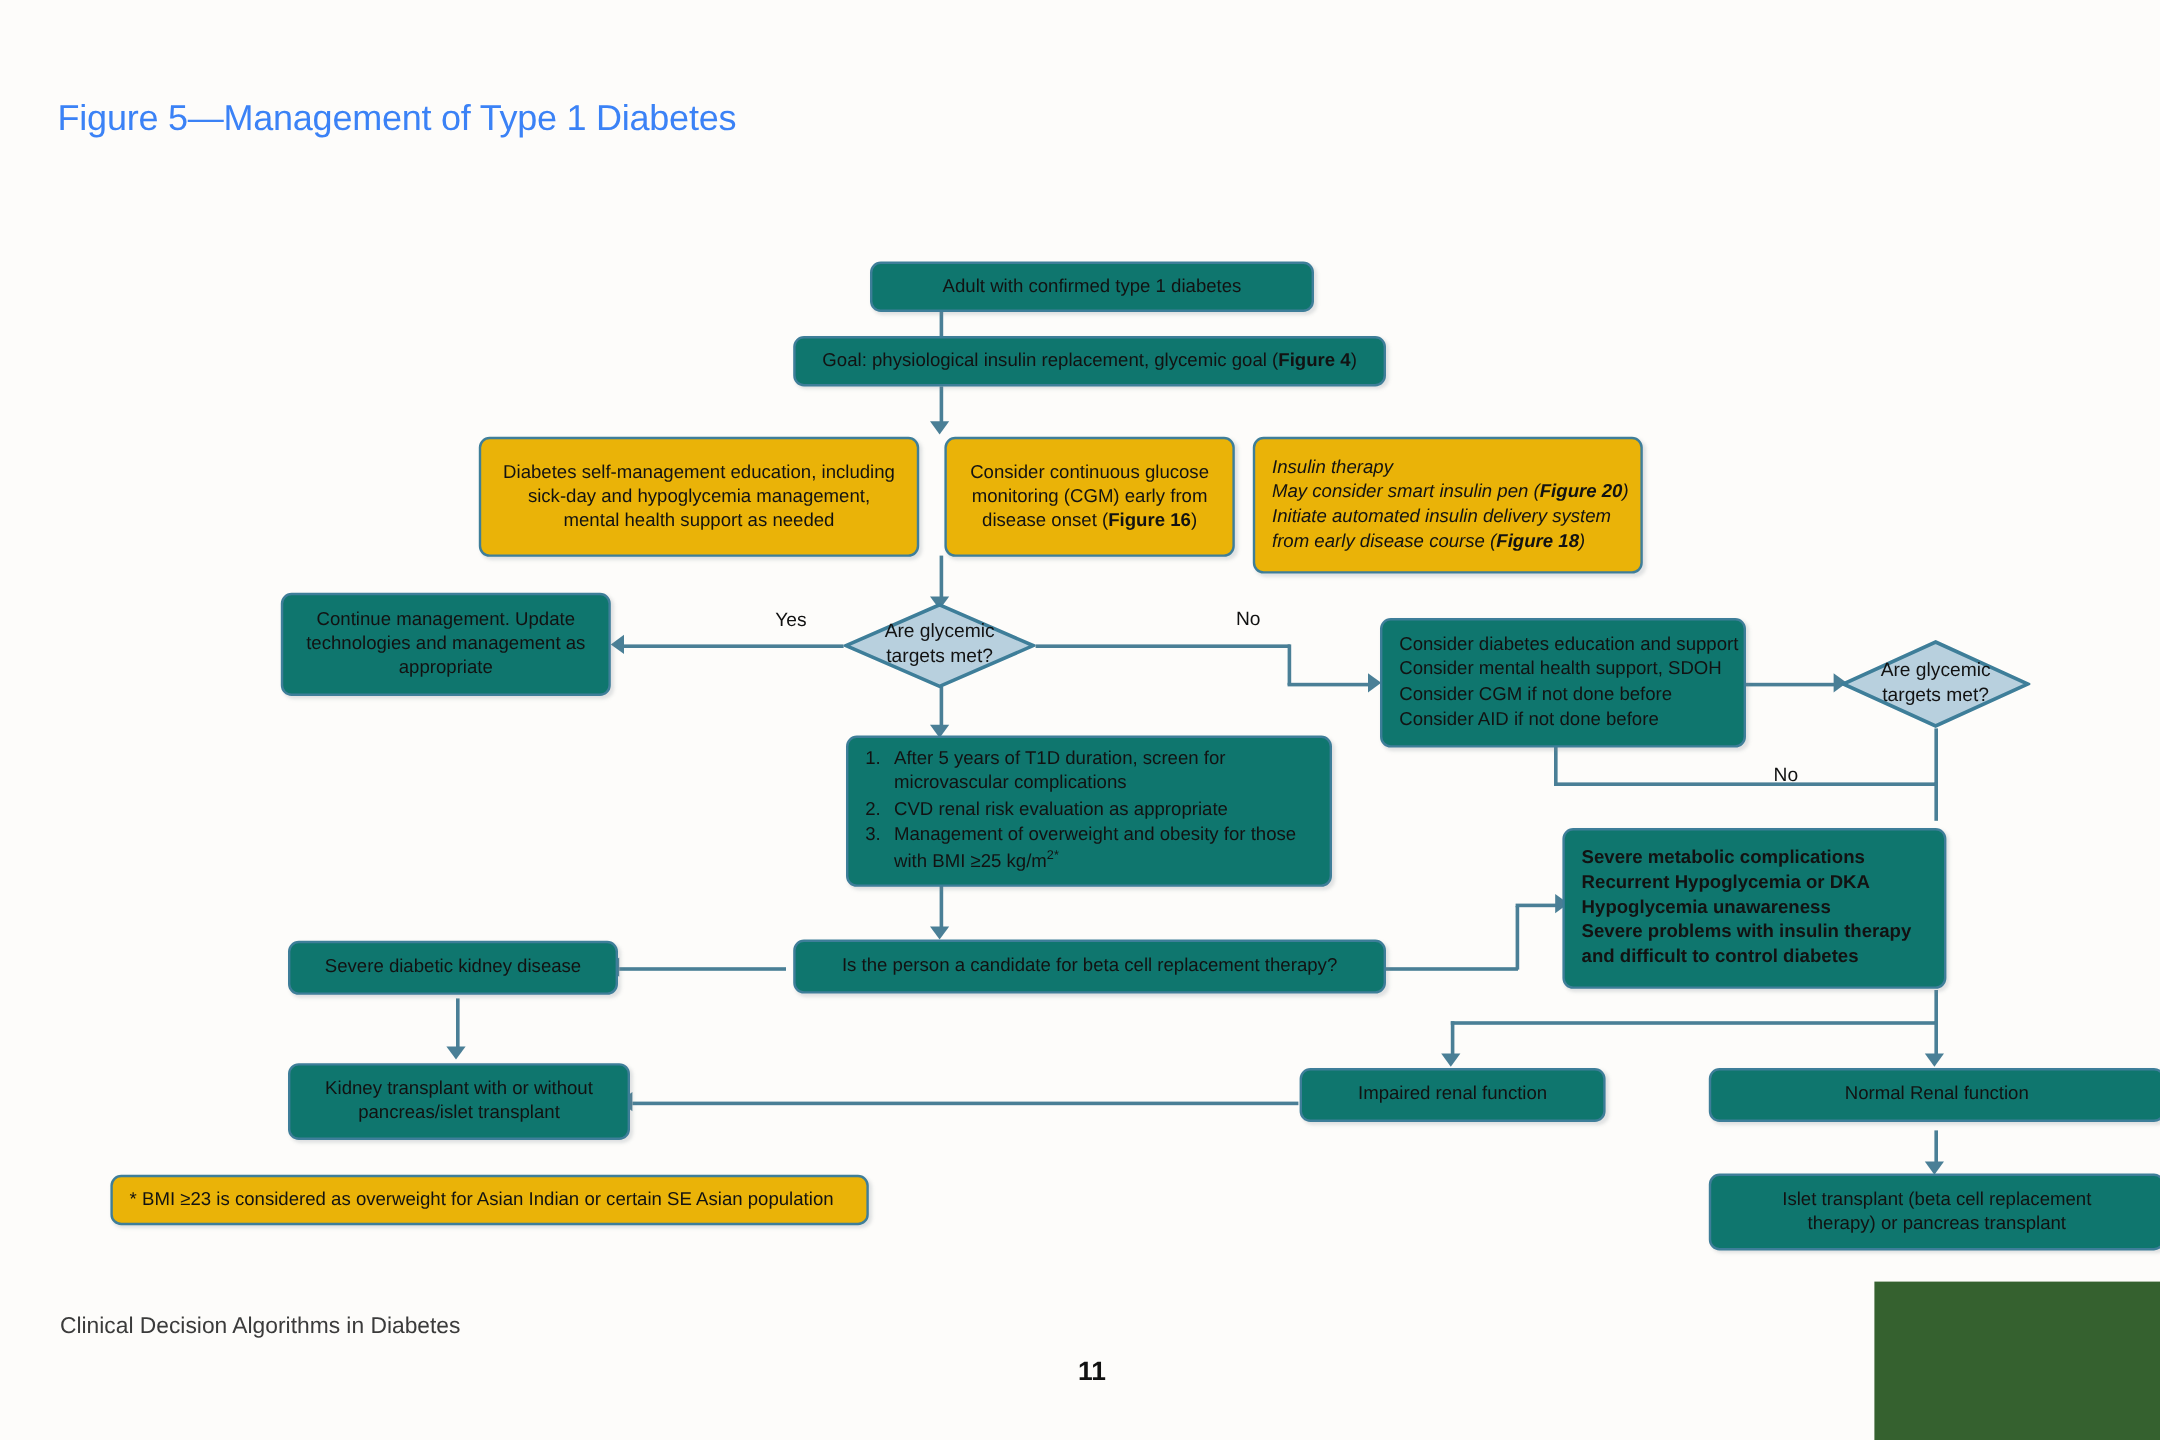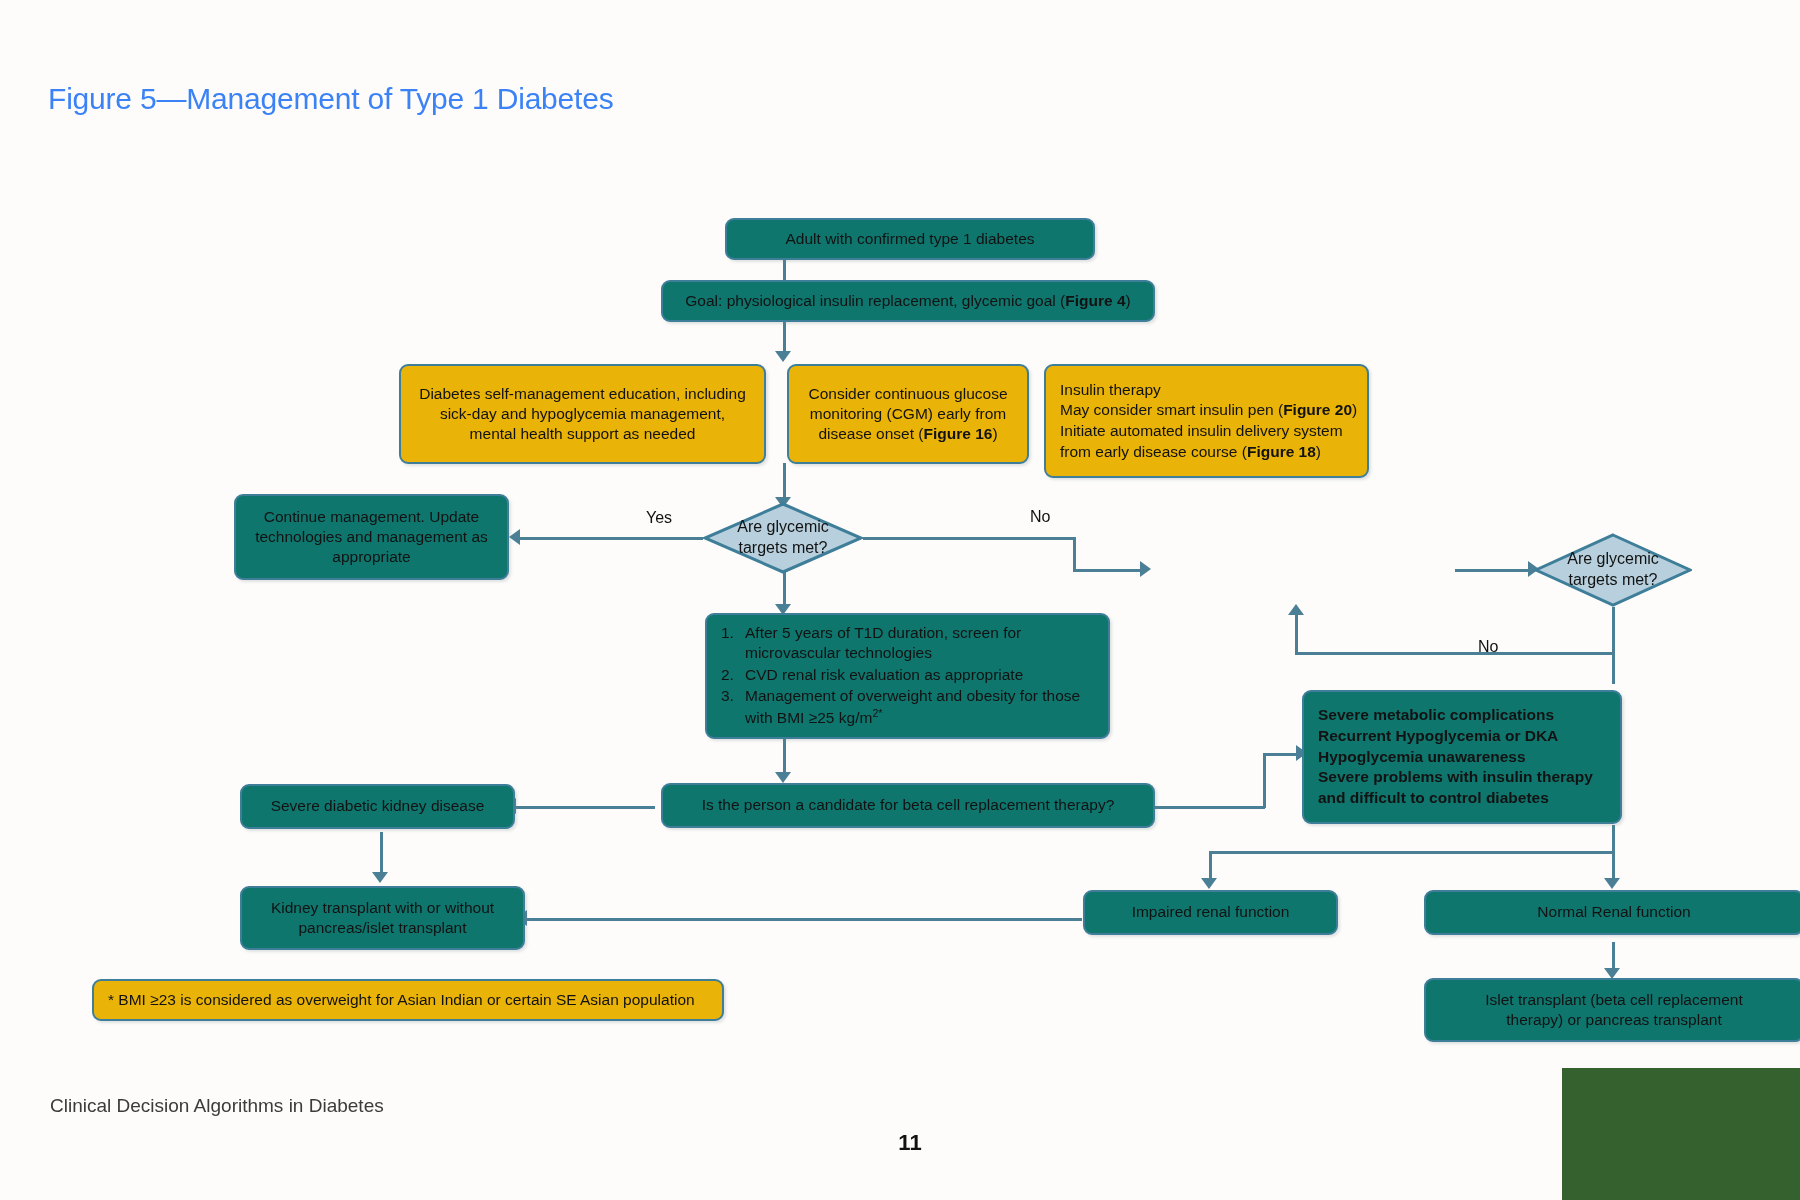--- a/index.html
+++ b/index.html
@@ -184,21 +184,21 @@
   </div>
 
   <div class="node white" style="left:787px;top:364px;width:242px;height:100px;">
     <span class="inner">
       <div>Consider continuous glucose</div>
       <div>monitoring (CGM) early from</div>
       <div><span>disease onset (</span><span class="b">Figure 16</span><span>)</span></div>
     </span>
   </div>
 
-  <div class="node white left" style="left:1044px;top:364px;width:325px;height:114px;padding-left:14px;">
+  <div class="node white left" style="left:1044px;top:364px;width:325px;height:114px;padding-left:14px;font-style:italic;">
     <div class="lines">
       <div>Insulin therapy</div>
       <div><span>May consider smart insulin pen (</span><span class="b">Figure 20</span><span>)</span></div>
       <div>Initiate automated insulin delivery system</div>
       <div><span>from early disease course (</span><span class="b">Figure 18</span><span>)</span></div>
     </div>
   </div>
 
   <div class="diamond" style="left:703px;top:502px;width:160px;height:72px;">
     <svg class="shape" viewBox="0 0 160 72" preserveAspectRatio="none">
@@ -213,39 +213,47 @@
   </div>
 
   <div class="node" style="left:234px;top:494px;width:275px;height:86px;">
     <span class="inner">
       <div>Continue management. Update</div>
       <div>technologies and management as</div>
       <div>appropriate</div>
     </span>
   </div>
 
+  <div class="node left" style="left:1150px;top:515px;width:305px;height:108px;padding-left:14px;">
+    <div class="lines">
+      <div>Consider diabetes education and support</div>
+      <div>Consider mental health support, SDOH</div>
+      <div>Consider CGM if not done before</div>
+      <div>Consider AID if not done before</div>
+    </div>
+  </div>
 
   <div class="diamond" style="left:1534px;top:533px;width:158px;height:74px;">
     <svg class="shape" viewBox="0 0 158 74" preserveAspectRatio="none">
       <polygon points="79,2 156,37 79,72 2,37" fill="#b8d0de" stroke="#3e7e99" stroke-width="3"></polygon>
     </svg>
     <div class="dlabel">
       <div>
         <div>Are glycemic</div>
         <div>targets met?</div>
       </div>
     </div>
   </div>
 
   <div class="node left" style="left:705px;top:613px;width:405px;height:126px;padding:8px 10px 8px 14px;">
     <ol class="numlist">
       <li>
         <span class="num">1.</span>
         <span>After 5 years of T1D duration, screen for</span><br>
-        <span>microvascular technologies</span>
+        <span>microvascular complications</span>
       </li>
       <li>
         <span class="num">2.</span>
         <span>CVD renal risk evaluation as appropriate</span>
       </li>
       <li>
         <span class="num">3.</span>
         <span>Management of overweight and obesity for those</span><br>
         <span>with BMI ≥25 kg/m</span><sup>2*</sup>
       </li>

